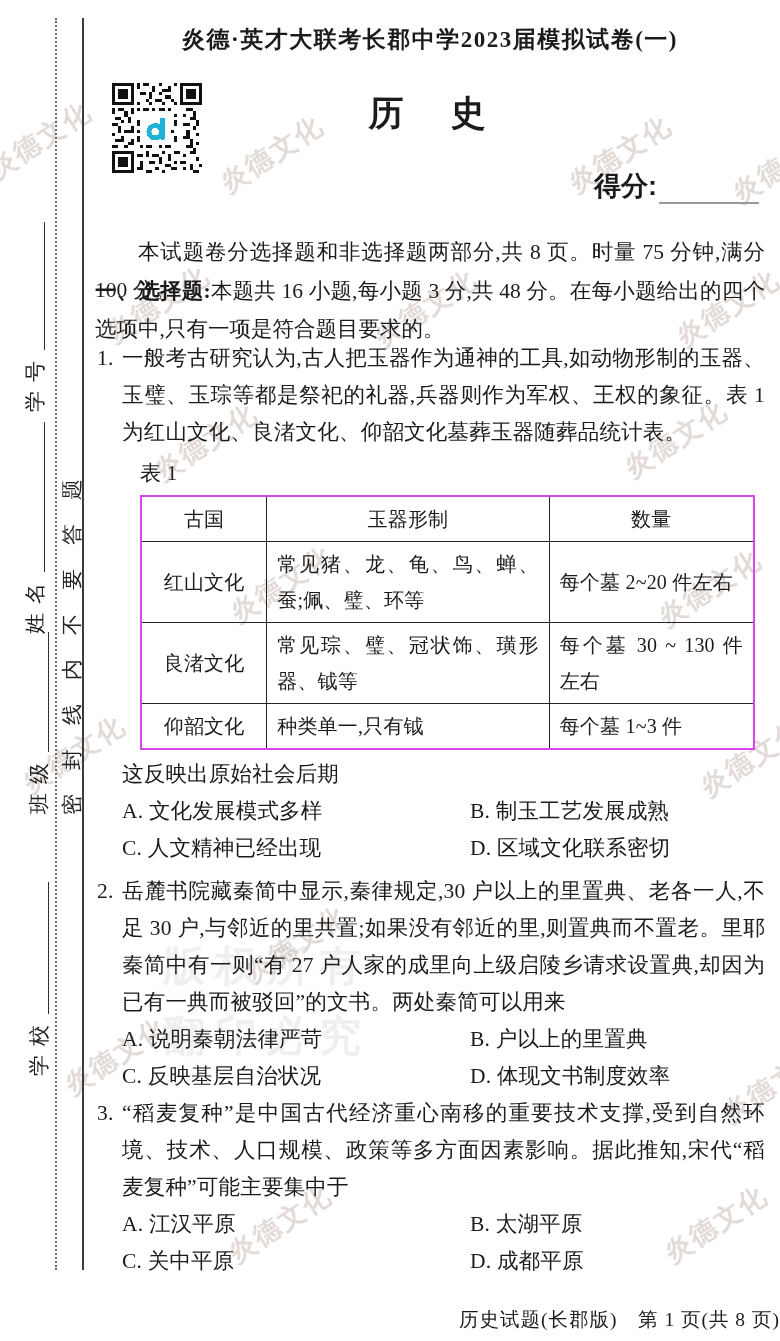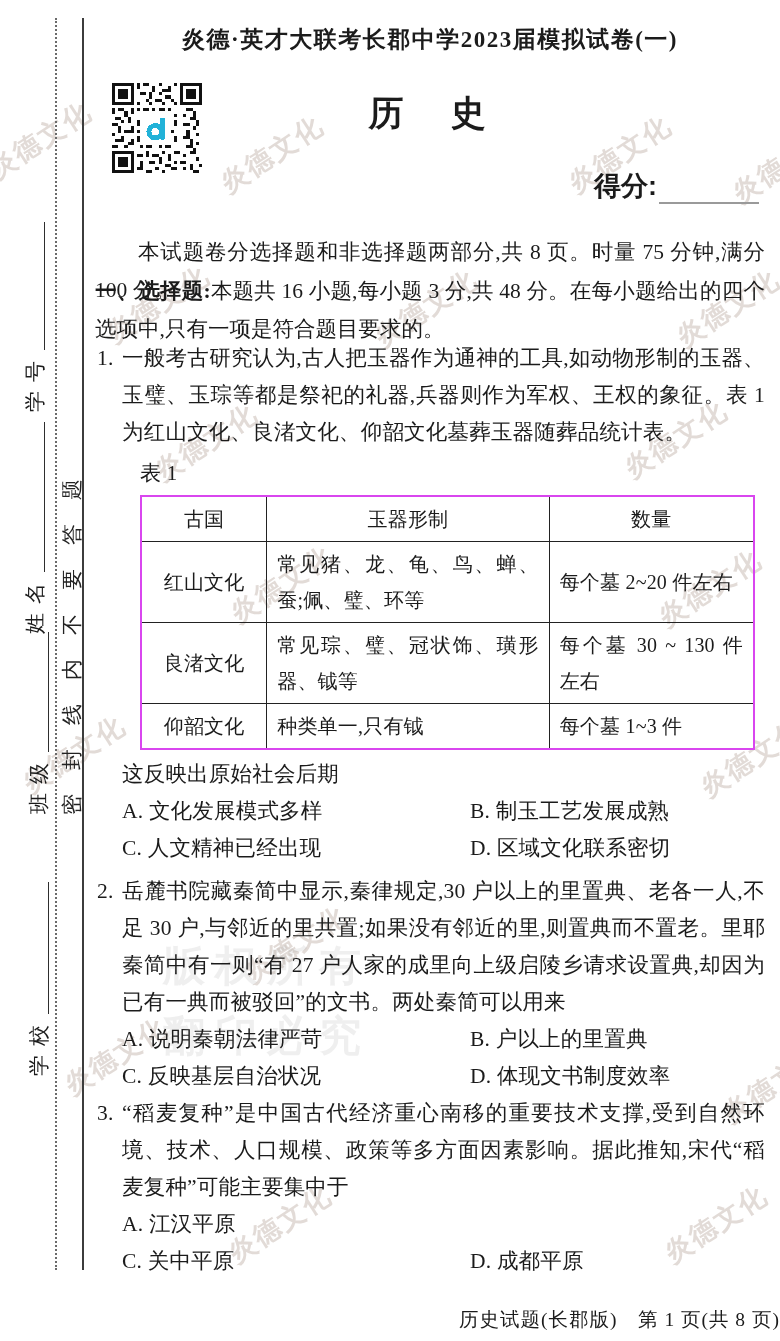--- a/index.html
+++ b/index.html
@@ -294,20 +294,21 @@
         <span class="opt left">C. 反映基层自治状况</span>
         <span class="opt right">D. 体现文书制度效率</span>
       </div>
     </div>
 
     <div class="question q3">
       <span class="qnum">3.</span>
       <div>“稻麦复种”是中国古代经济重心南移的重要技术支撑,受到自然环境、技术、人口规模、政策等多方面因素影响。据此推知,宋代“稻麦复种”可能主要集中于</div>
       <div class="opts">
         <span class="opt left">A. 江汉平原</span>
+        <span class="opt right">B. 太湖平原</span>
         <span class="opt left">C. 关中平原</span>
         <span class="opt right">D. 成都平原</span>
       </div>
     </div>
 
   </div>
 
   <div class="footer">历史试题(长郡版)　第 1 页(共 8 页)</div>
 
 </div>

